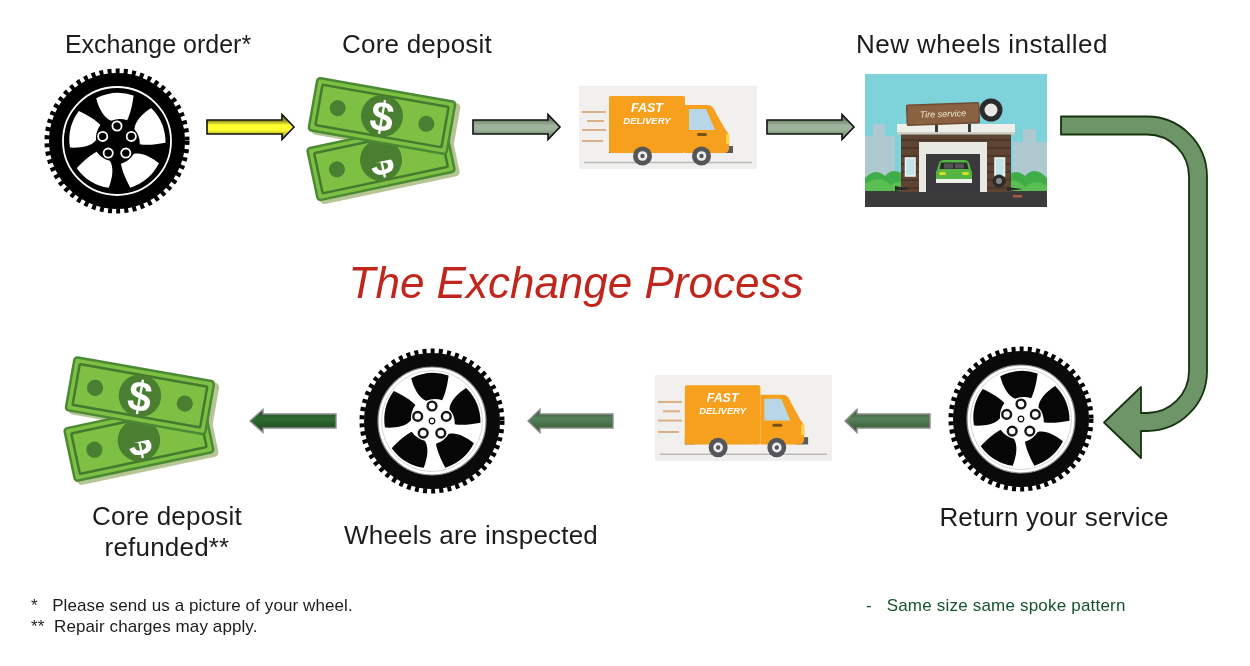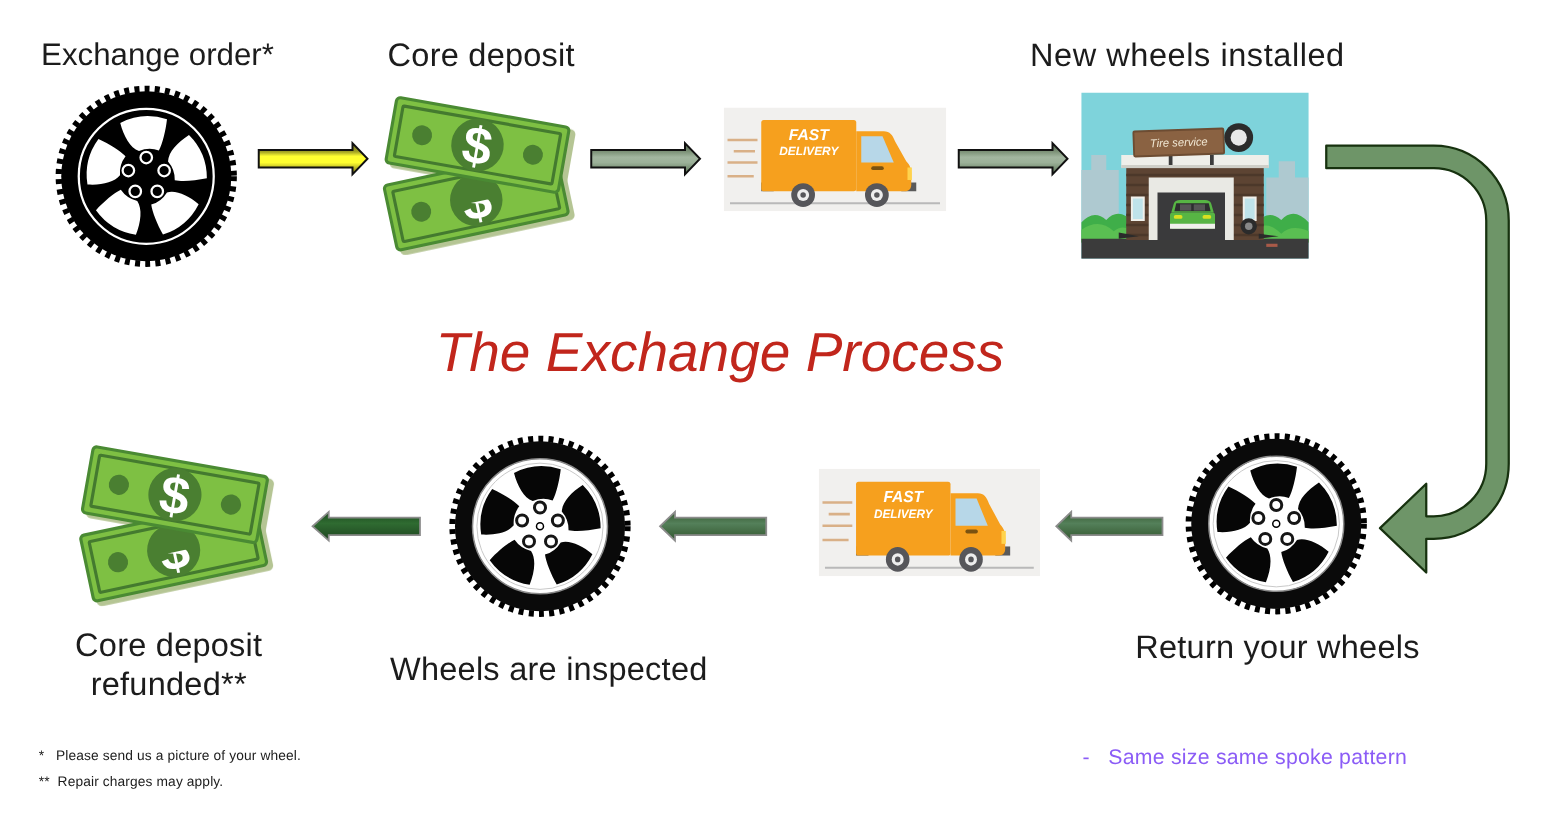--- a/index.html
+++ b/index.html
@@ -1,19 +1,19 @@
 <!DOCTYPE html>
 <html><head>
 <meta charset="utf-8">
 <style>
   html,body{margin:0;padding:0;}
   body{width:1250px;height:666px;background:#ffffff;position:relative;overflow:hidden;
        font-family:"Liberation Sans",sans-serif;}
   .abs{position:absolute;}
-  .lbl{position:absolute;font-size:26px;letter-spacing:0.2px;color:#1c1c1c;text-align:center;white-space:nowrap;}
+  .lbl{position:absolute;font-size:26px;letter-spacing:0.2px;color:#1c1c1c;text-align:center;white-space:nowrap;padding-left:32px;}
 </style>
 </head>
 <body>
 
 <svg width="0" height="0" style="position:absolute">
   <defs>
     <linearGradient id="yg" x1="0" y1="0" x2="0" y2="1">
       <stop offset="0" stop-color="#6e6e20"></stop>
         <stop offset="0.28" stop-color="#a3a324"></stop>
       <stop offset="0.42" stop-color="#ffff30"></stop>
@@ -134,27 +134,27 @@
 </svg>
 
 <div class="lbl" style="left:0;width:252px;top:30px;font-size:25px;letter-spacing:0;">Exchange order*</div>
 <div class="lbl" style="left:260px;width:250px;top:29px;">Core deposit</div>
 <div class="lbl" style="left:824px;width:250px;top:29px;letter-spacing:0.45px;text-align:center;">New wheels installed</div>
 
 <div class="abs" style="left:276px;width:600px;top:258px;font-size:44px;color:#c1261c;text-align:center;white-space:nowrap;font-style:italic;">The Exchange Process</div>
 
 <div class="lbl" style="left:25px;width:220px;top:501px;line-height:31px;">Core deposit<br>refunded**</div>
 <div class="lbl" style="left:312px;width:250px;top:502px;margin-top:18px;">Wheels are inspected</div>
-<div class="lbl" style="left:897px;width:250px;top:502px;">Return your wheels</div>
-
-<div class="abs" style="left:31px;top:595px;font-size:11px;color:#1c1c1c;line-height:21px;letter-spacing:0.1px;">
+<div class="lbl" style="left:897px;width:250px;top:502px;">Return your service</div>
+
+<div class="abs" style="left:31px;top:595px;font-size:17px;color:#1c1c1c;line-height:21px;letter-spacing:0.1px;">
   <div>*&nbsp;&nbsp;&nbsp;Please send us a picture of your wheel.</div>
   <div>**&nbsp;&nbsp;Repair charges may apply.</div>
 </div>
-<div class="abs" style="left:866px;top:595px;font-size:17px;color:#8b5cf6;line-height:21px;letter-spacing:0.2px;">
+<div class="abs" style="left:866px;top:595px;font-size:17px;color:#14532d;line-height:21px;letter-spacing:0.2px;">
   <div>-&nbsp;&nbsp;&nbsp;Same size same spoke pattern</div>
 </div>
 
 <svg class="abs" style="left:42px;top:66px;" width="150" height="150" viewBox="-75 -75 150 150">
     <use href="#wheelB"></use>
   </svg>
 
 <svg class="abs" style="left:205px;top:110px;" width="92" height="34" viewBox="0 0 92 34">
   <path d="M2,10 H77 V4.5 L89,17 L77,29.5 V24 H2 Z" fill="url(#yg)" stroke="#111" stroke-width="1.6"></path>
 </svg>

